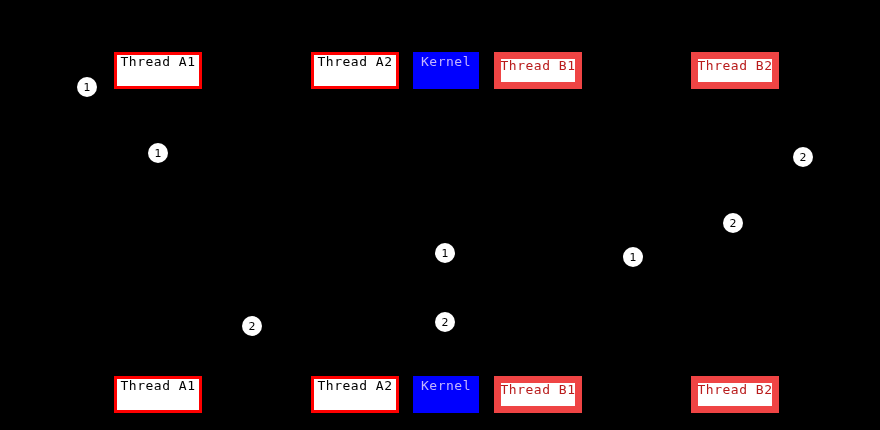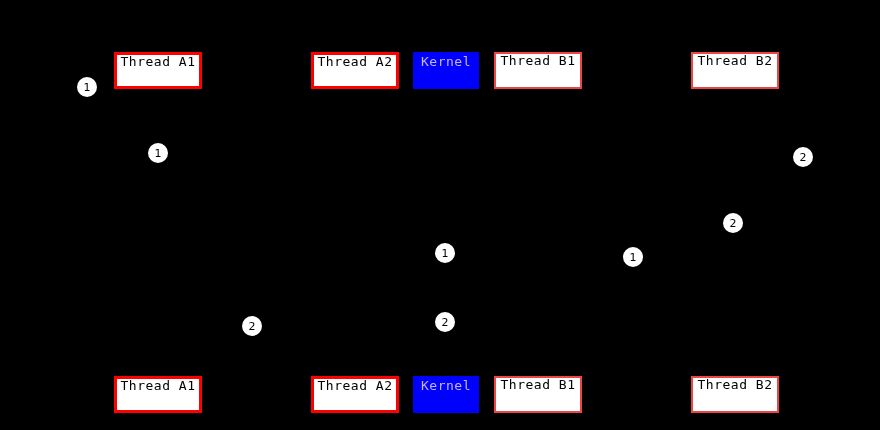--- a/index.html
+++ b/index.html
@@ -40,22 +40,22 @@
     white-space: nowrap;
     line-height: 1;
   }
   .participant.thread-red {
     background: #ffffff;
     border: 3px solid #ff0000;
     color: #000000;
   }
   .participant.thread-blue {
     background: #ffffff;
-    border: 2px solid #ef4444;
-    color: #000000;
+    border: 7px solid #ef4444;
+    color: #b91c1c;
   }
   .participant.kernel {
     background: #0000ff;
     border: 3px solid #0000ff;
     color: #c4b5fd;
   }
   .step-marker {
     position: absolute;
     width: 20px;
     height: 20px;

